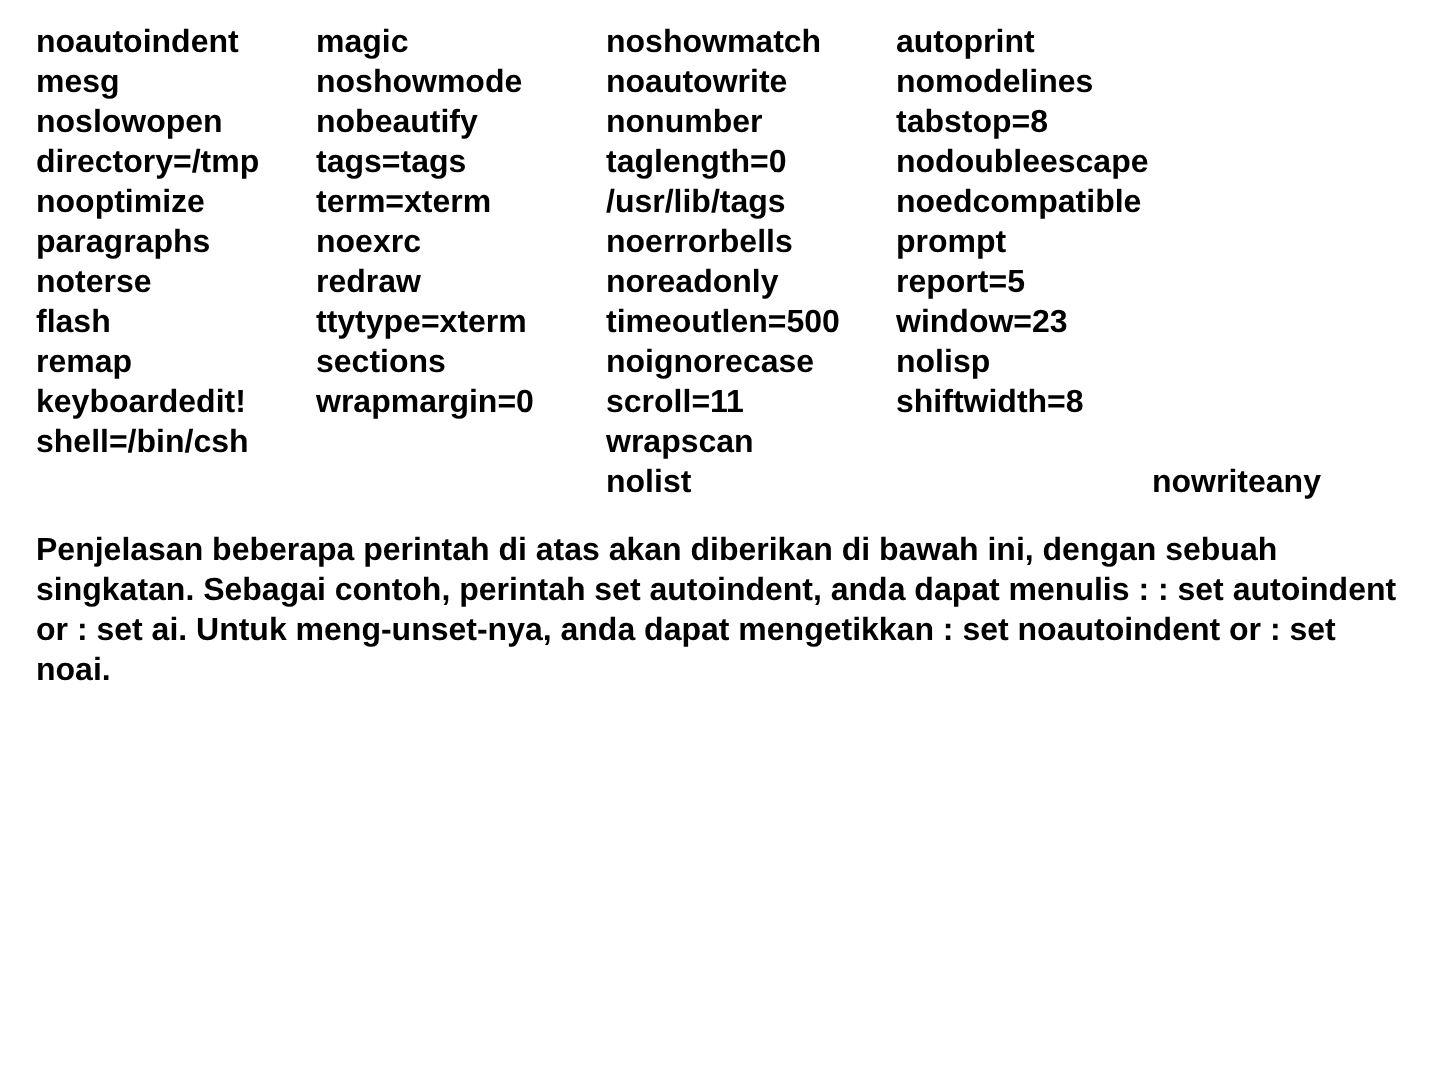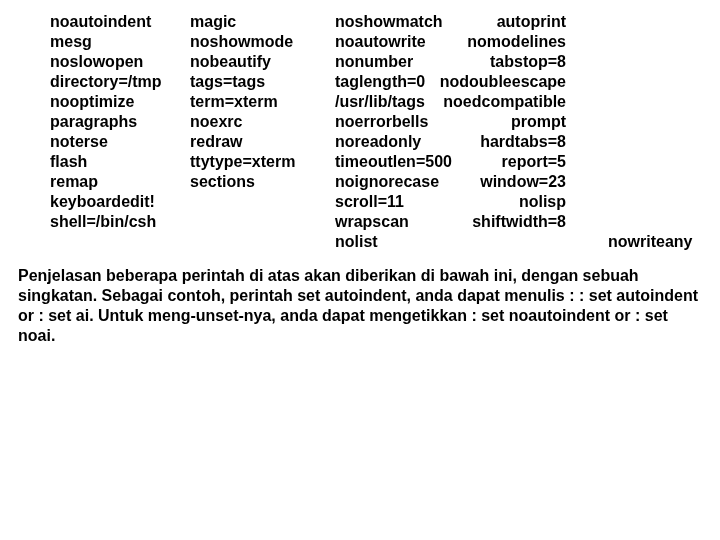--- a/index.html
+++ b/index.html
@@ -23,25 +23,25 @@
   }
   .col {
     display: flex;
     flex-direction: column;
     font-size: 16px;
     font-weight: 700;
     line-height: 1.25;
     margin-right: 10px;
   }
   .col:last-child { margin-right: 0; }
-  .col .cell { white-space: nowrap; margin-left: 32px; }
+  .col .cell { white-space: nowrap; }
   .c1 { width: 130px; }
   .c2 { width: 135px; }
   .c3 { width: 135px; }
-  .c4 { width: 118px; align-items: flex-end; }
+  .c4 { width: 118px; }
   .c5 { width: auto; }
   .bottom-cell {
     
     margin-top: auto;
   }
   .para {
     font-size: 16px;
     font-weight: 700;
     line-height: 1.25;
     margin: 0 0 16px 0;
@@ -71,20 +71,21 @@
     <div class="col c2">
       <span class="cell">magic</span>
       <span class="cell">noshowmode</span>
       <span class="cell">nobeautify</span>
       <span class="cell">tags=tags</span>
       <span class="cell">term=xterm</span>
       <span class="cell">noexrc</span>
       <span class="cell">redraw</span>
       <span class="cell">ttytype=xterm</span>
       <span class="cell">sections</span>
+      <span class="cell">wrapmargin=0</span>
     </div>
 
     <div class="col c3">
       <span class="cell">noshowmatch</span>
       <span class="cell">noautowrite</span>
       <span class="cell">nonumber</span>
       <span class="cell">taglength=0</span>
       <span class="cell">/usr/lib/tags</span>
       <span class="cell">noerrorbells</span>
       <span class="cell">noreadonly</span>
@@ -95,21 +96,20 @@
       <span class="cell">nolist</span>
     </div>
 
     <div class="col c4">
       <span class="cell">autoprint</span>
       <span class="cell">nomodelines</span>
       <span class="cell">tabstop=8</span>
       <span class="cell">nodoubleescape</span>
       <span class="cell">noedcompatible</span>
       <span class="cell">prompt</span>
-      <span class="cell">hardtabs=8</span>
       <span class="cell">report=5</span>
       <span class="cell">window=23</span>
       <span class="cell">nolisp</span>
       <span class="cell">shiftwidth=8</span>
     </div>
 
     <div class="col c5" style="height:240px;">
       <span class="cell bottom-cell">nowriteany</span>
     </div>
 

